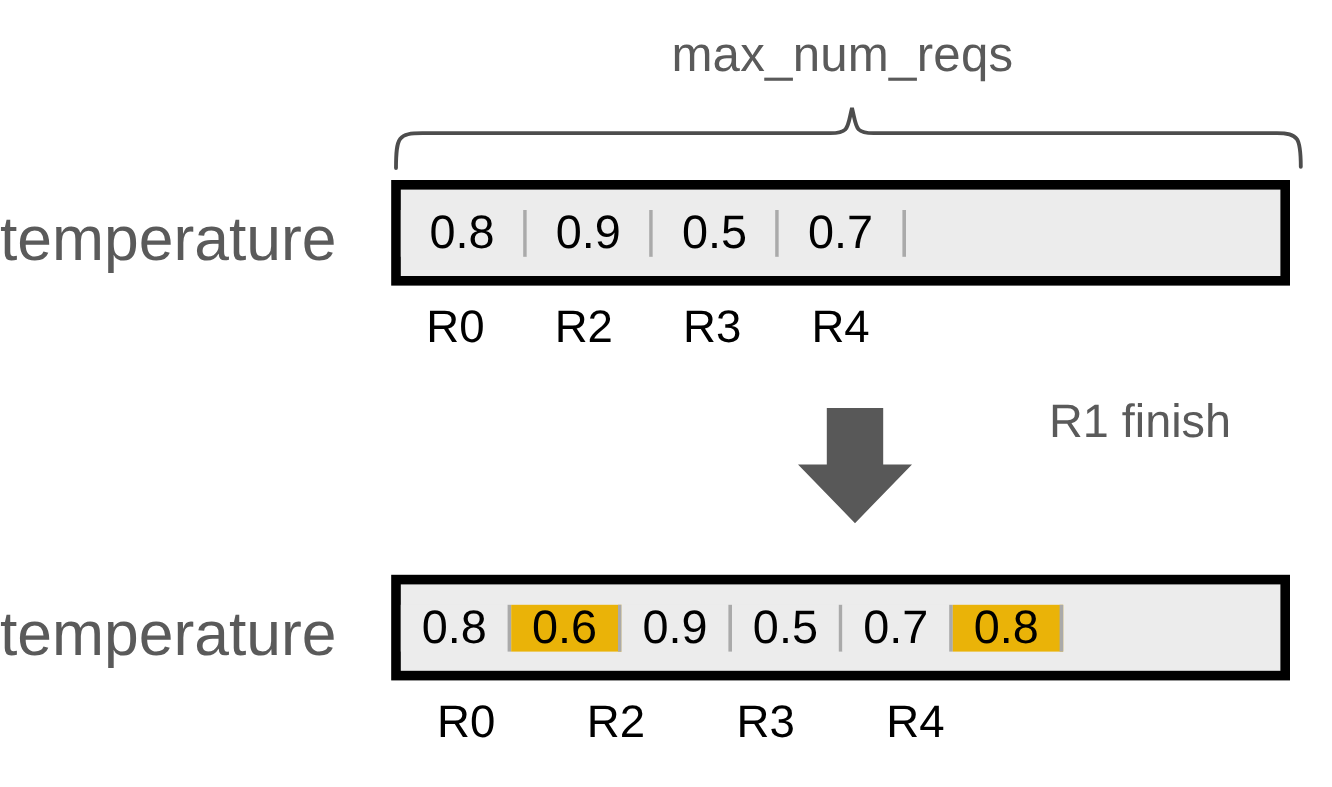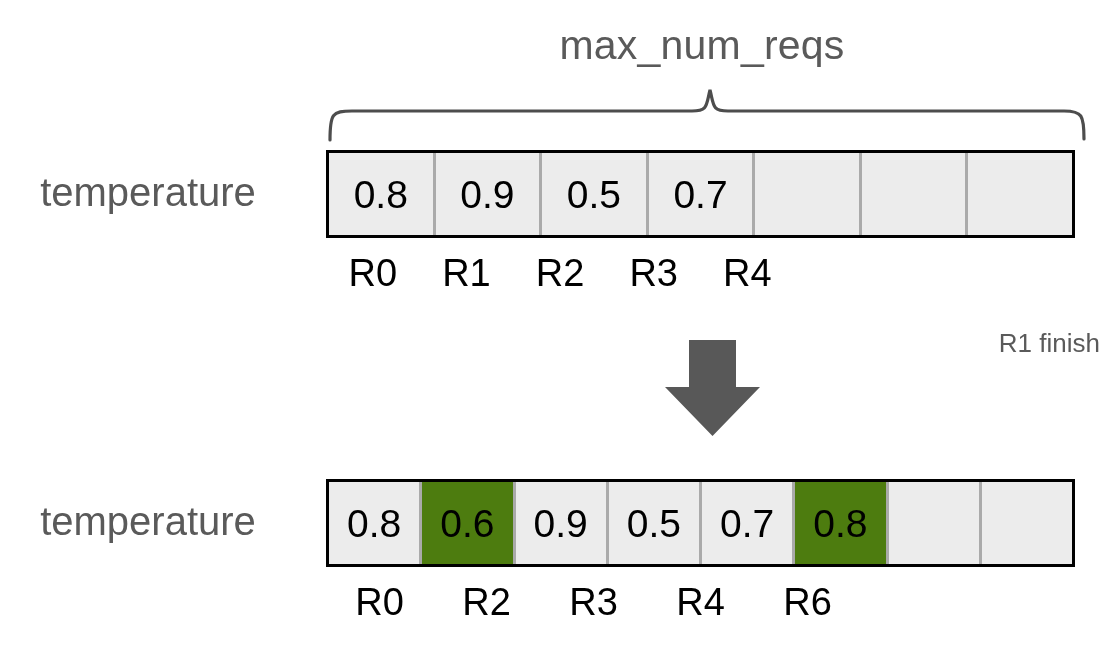--- a/index.html
+++ b/index.html
@@ -42,62 +42,63 @@
     left: 320px;
     top: 84px;
     width: 768px;
     height: 62px;
   }
 
   
   .row-label {
     position: absolute;
     right: 0;
-    font-size: 40px;
+    font-size: 52px;
     color: #5a5a5a;
     white-space: nowrap;
-    text-align: center;
+    text-align: left;
   }
   .row-label-top {
     left: 0;
     width: 296px;
     top: 170px;
   }
   .row-label-bottom {
     left: 0;
     width: 296px;
     top: 499px;
   }
 
   
   .table {
     position: absolute;
     left: 326px;
     display: flex;
-    border: 3px solid #000000;
+    border: 8px solid #000000;
     box-sizing: border-box;
     background: #ececec;
+    align-items: center;
   }
   .table-top    { top: 150px; width: 749px; height: 88px; }
   .table-bottom { top: 479px; width: 749px; height: 88px; }
 
   .cell {
     flex: 1 1 0;
     box-sizing: border-box;
     border-right: 3px solid #aaaaaa;
     background: #ececec;
     display: flex;
     align-items: center;
     justify-content: center;
     font-size: 39px;
     color: #000000;
     line-height: 1;
   }
   .cell:last-child { border-right: none; }
-  .cell.highlight { background: #4d7c0f; }
+  .cell.highlight { background: #eab308; }
   .cell.empty { color: transparent; }
 
   
   .id-row {
     position: absolute;
     left: 326px;
     width: 749px;
     display: flex;
   }
   .id-row-top    { top: 254px; }
@@ -121,22 +122,22 @@
     width: 110px;
     height: 108px;
   }
 
   
   .annotation {
     position: absolute;
     left: 800px;
     top: 326px;
     width: 300px;
-    text-align: right;
-    font-size: 26px;
+    text-align: center;
+    font-size: 39px;
     color: #5a5a5a;
     line-height: 1.32;
     white-space: nowrap;
   }
   .annotation div { white-space: nowrap; }
 </style>
 </head>
 <body>
 
 <div class="stage">
@@ -154,21 +155,20 @@
     <div class="cell">0.9</div>
     <div class="cell">0.5</div>
     <div class="cell">0.7</div>
     <div class="cell empty"></div>
     <div class="cell empty"></div>
     <div class="cell empty"></div>
   </div>
 
   <div class="id-row id-row-top">
     <div class="id-cell">R0</div>
-    <div class="id-cell">R1</div>
     <div class="id-cell">R2</div>
     <div class="id-cell">R3</div>
     <div class="id-cell">R4</div>
     <div class="id-cell blank"></div>
     <div class="id-cell blank"></div>
     <div class="id-cell blank"></div>
   </div>
 
   <svg class="arrow-svg" viewBox="0 0 110 108">
     <path d="M 29 5 L 76 5 L 76 52 L 100 52 L 52.5 101 L 5 52 L 29 52 Z" fill="#585858"></path>
@@ -189,18 +189,17 @@
     <div class="cell highlight">0.8</div>
     <div class="cell empty"></div>
     <div class="cell empty"></div>
   </div>
 
   <div class="id-row id-row-bottom">
     <div class="id-cell">R0</div>
     <div class="id-cell">R2</div>
     <div class="id-cell">R3</div>
     <div class="id-cell">R4</div>
-    <div class="id-cell">R6</div>
     <div class="id-cell blank"></div>
     <div class="id-cell blank"></div>
   </div>
 
 </div>
 
 </body></html>

